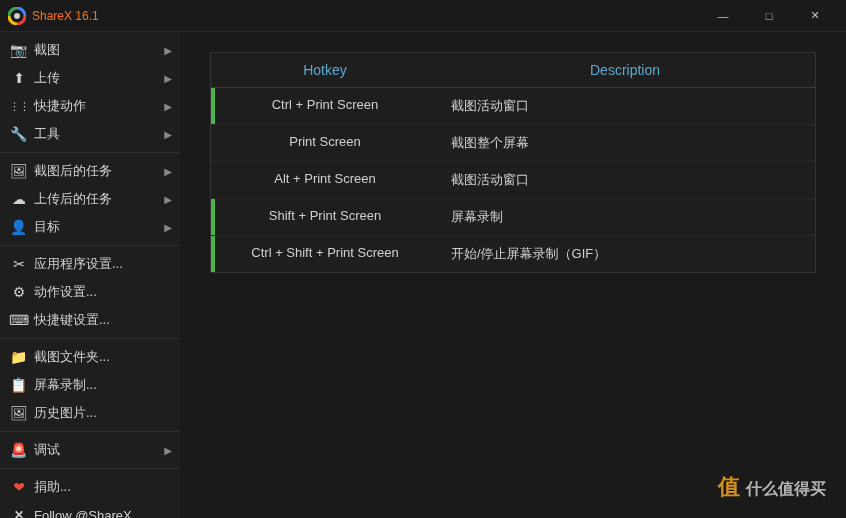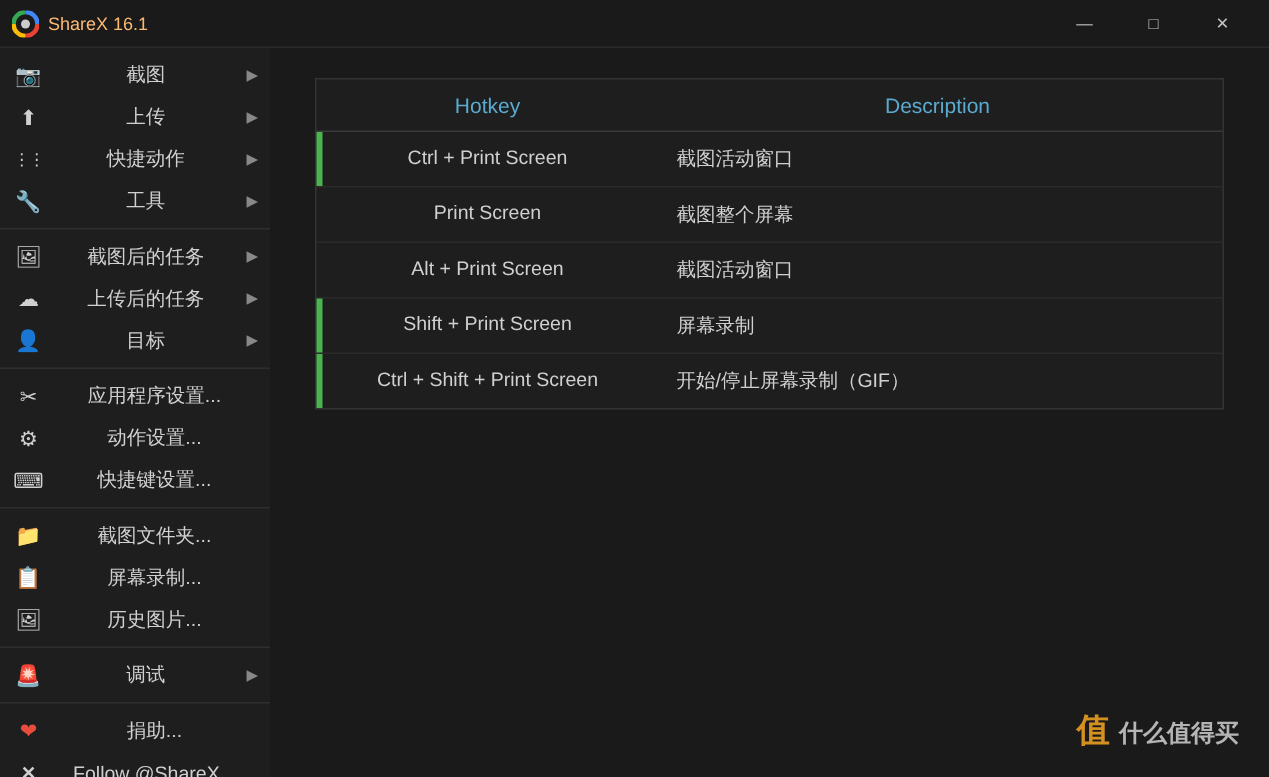--- a/index.html
+++ b/index.html
@@ -25,21 +25,21 @@
     }
     .title-bar-icon {
       width: 18px;
       height: 18px;
       margin-right: 6px;
       flex-shrink: 0;
     }
     .title-bar-text {
       flex: 1;
       font-size: 12px;
-      color: #fdba74;
+      color: #f97316;
     }
     .title-bar-controls {
       display: flex;
       gap: 0;
     }
     .title-btn {
       width: 46px;
       height: 32px;
       display: flex;
       align-items: center;
@@ -76,21 +76,21 @@
     .menu-item .icon {
       width: 18px;
       height: 18px;
       margin-right: 6px;
       flex-shrink: 0;
       display: flex;
       align-items: center;
       justify-content: center;
       font-size: 14px;
     }
-    .menu-item .label { flex: 1; text-align: center; }
+    .menu-item .label { flex: 1; }
     .menu-item .arrow {
       font-size: 10px;
       color: #888;
       margin-left: 4px;
     }
     .menu-separator {
       height: 1px;
       background: #2e2e2e;
       margin: 4px 0;
     }

